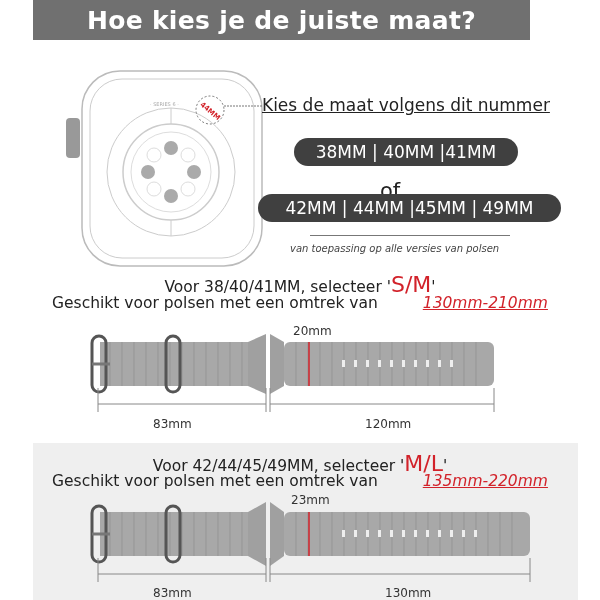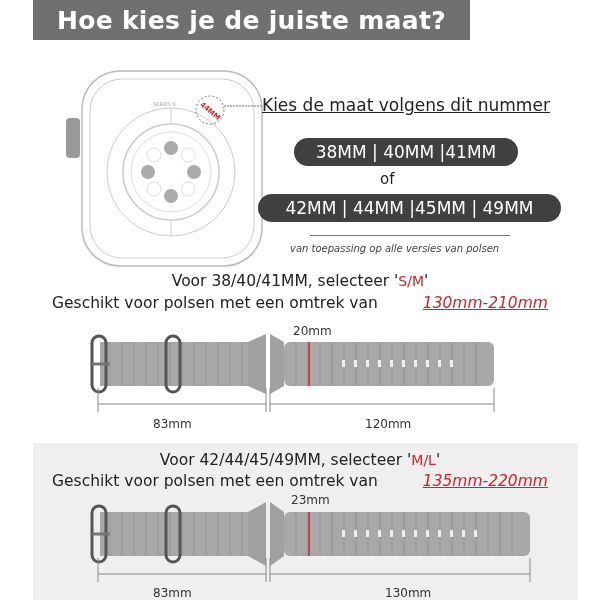--- a/index.html
+++ b/index.html
@@ -1,27 +1,27 @@
 <!DOCTYPE html>
 <html><head>
 <meta charset="utf-8">
 <style>
   html,body{margin:0;padding:0;}
   body{width:600px;height:600px;background:#ffffff;position:relative;overflow:hidden;font-family:"DejaVu Sans","Liberation Sans",sans-serif;color:#333;}
   .abs{position:absolute;}
-  .header{left:33px;top:0;width:437px;height:40px;background:#707070;color:#fff;font-weight:bold;font-size:25px;display:flex;align-items:center;justify-content:center;letter-spacing:0.3px;}
+  .header{left:33px;top:0;width:497px;height:40px;background:#707070;color:#fff;font-weight:bold;font-size:25px;display:flex;align-items:center;justify-content:center;letter-spacing:0.3px;}
   .kies{left:262px;top:95px;font-size:17px;color:#222;white-space:nowrap;text-decoration:underline;}
   .pill{background:#404040;color:#fff;border-radius:16px;height:28px;display:flex;align-items:center;justify-content:center;font-size:17px;white-space:nowrap;}
   .pill1{left:294px;top:138px;width:224px;}
-  .of{left:380px;top:170px;font-size:15px;color:#222;}
+  .of{left:380px;top:179px;font-size:21px;color:#222;}
   .pill2{left:258px;top:194px;width:303px;}
   .divline{left:310px;top:235px;width:200px;height:1px;background:#777;}
   .note{left:290px;top:243px;font-size:10px;font-style:italic;color:#444;white-space:nowrap;}
   .s-title{width:600px;left:0;text-align:center;font-size:15.5px;color:#222;white-space:nowrap;}
-  .red{color:#d2222a;font-size:14px;}
+  .red{color:#d2222a;font-size:22px;}
   .range{color:#d2222a;font-style:italic;text-decoration:underline;margin-left:40px;}
   .mm{font-size:12px;color:#333;}
   .panel{left:33px;top:443px;width:545px;height:157px;background:#efefef;}
 </style>
 </head>
 <body>
 
 <div class="abs header">Hoe kies je de juiste maat?</div>
 
 <svg class="abs" style="left:62px;top:66px" width="210" height="205">

